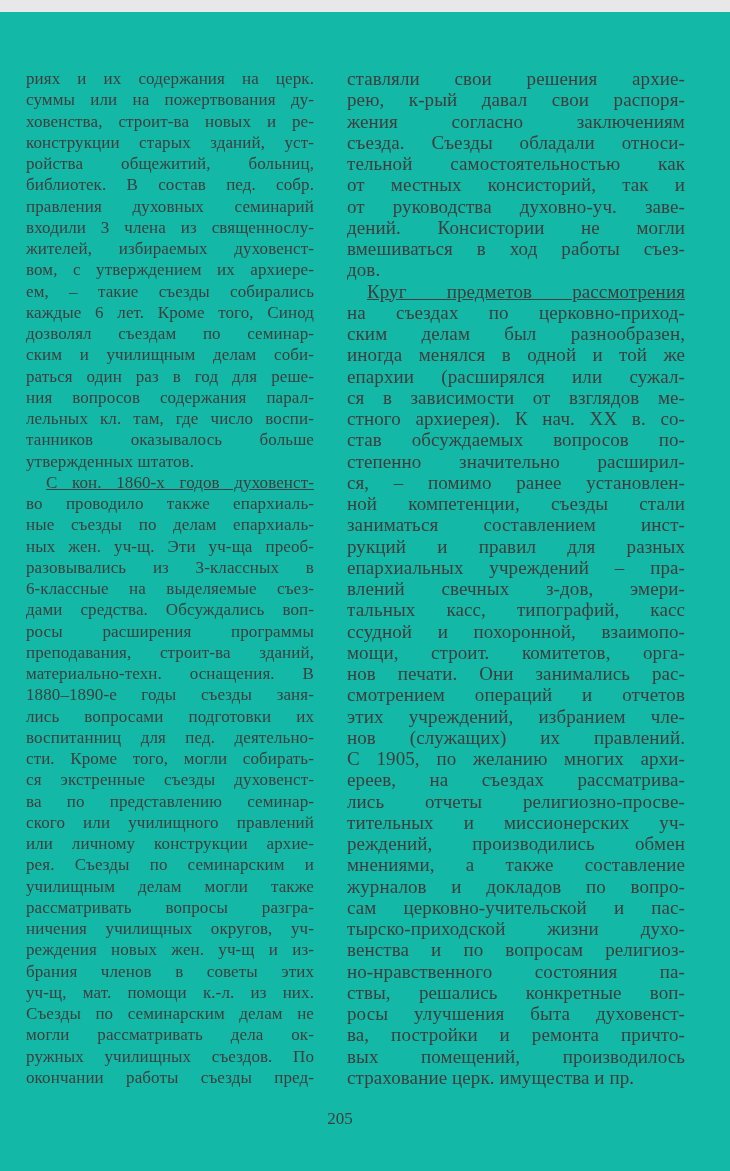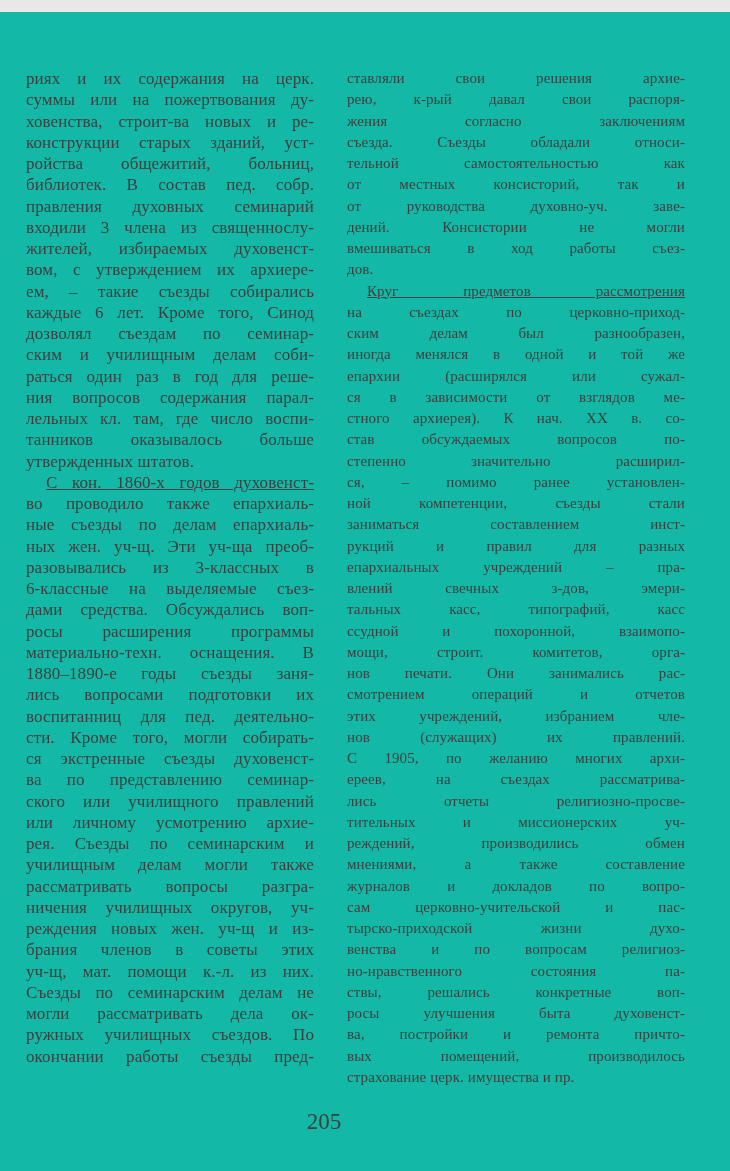--- a/index.html
+++ b/index.html
@@ -7,36 +7,36 @@
     position:relative;
     width:730px;height:1171px;
     background:#14b8a6;
     font-family:"Liberation Serif", serif;
     color:#3e3e3e;
     overflow:hidden;
     margin:12px auto;
   }
   .column{position:absolute;top:56px;}
   .column-left{left:26px;width:288px;font-size:17px;}
-  .column-right{left:347px;width:338px;font-size:15px;}
+  .column-right{left:347px;width:338px;font-size:19px;}
   .line{
     height:21.25px;
     line-height:21.25px;
     text-align:justify;
     text-align-last:justify;
     letter-spacing:0.1px;
   }
   .line.end{text-align-last:left;}
   .line.indent{text-indent:20px;text-decoration:underline;}
   .it{}
   .page-number{
     position:absolute;
-    left:284px;top:1097px;width:80px;
+    left:300px;top:1097px;width:80px;
     text-align:center;
-    font-size:23px;
+    font-size:17px;
     color:#3e3e3e;
   }
 </style>
 </head>
 <body>
 
 <div class="page">
   <div class="column column-left">
       <div class="line"><span class="rg">риях и их содержания на церк.</span></div>
       <div class="line"><span class="rg">суммы или на пожертвования ду-</span></div>
@@ -58,29 +58,30 @@
       <div class="line"><span class="rg">танников оказывалось больше</span></div>
       <div class="line end"><span class="rg">утвержденных штатов.</span></div>
       <div class="line indent"><span class="rg">С кон. 1860-х годов духовенст-</span></div>
       <div class="line"><span class="rg">во проводило также епархиаль-</span></div>
       <div class="line"><span class="rg">ные съезды по делам епархиаль-</span></div>
       <div class="line"><span class="rg">ных жен. уч-щ. Эти уч-ща преоб-</span></div>
       <div class="line"><span class="rg">разовывались из 3-классных в</span></div>
       <div class="line"><span class="rg">6-классные на выделяемые съез-</span></div>
       <div class="line"><span class="rg">дами средства. Обсуждались воп-</span></div>
       <div class="line"><span class="rg">росы расширения программы</span></div>
+      <div class="line"><span class="rg">преподавания, строит-ва зданий,</span></div>
       <div class="line"><span class="rg">материально-техн. оснащения. В</span></div>
       <div class="line"><span class="rg">1880–1890-е годы съезды заня-</span></div>
       <div class="line"><span class="rg">лись вопросами подготовки их</span></div>
       <div class="line"><span class="rg">воспитанниц для пед. деятельно-</span></div>
       <div class="line"><span class="rg">сти. Кроме того, могли собирать-</span></div>
       <div class="line"><span class="rg">ся экстренные съезды духовенст-</span></div>
       <div class="line"><span class="rg">ва по представлению семинар-</span></div>
       <div class="line"><span class="rg">ского или училищного правлений</span></div>
-      <div class="line"><span class="rg">или личному усмотрению архие-</span></div>
+      <div class="line"><span class="rg">или личному конструкции архие-</span></div>
       <div class="line"><span class="rg">рея. Съезды по семинарским и</span></div>
       <div class="line"><span class="rg">училищным делам могли также</span></div>
       <div class="line"><span class="rg">рассматривать вопросы разгра-</span></div>
       <div class="line"><span class="rg">ничения училищных округов, уч-</span></div>
       <div class="line"><span class="rg">реждения новых жен. уч-щ и из-</span></div>
       <div class="line"><span class="rg">брания членов в советы этих</span></div>
       <div class="line"><span class="rg">уч-щ, мат. помощи к.-л. из них.</span></div>
       <div class="line"><span class="rg">Съезды по семинарским делам не</span></div>
       <div class="line"><span class="rg">могли рассматривать дела ок-</span></div>
       <div class="line"><span class="it">ружных училищных съездов.</span><span class="rg"> По</span></div>

